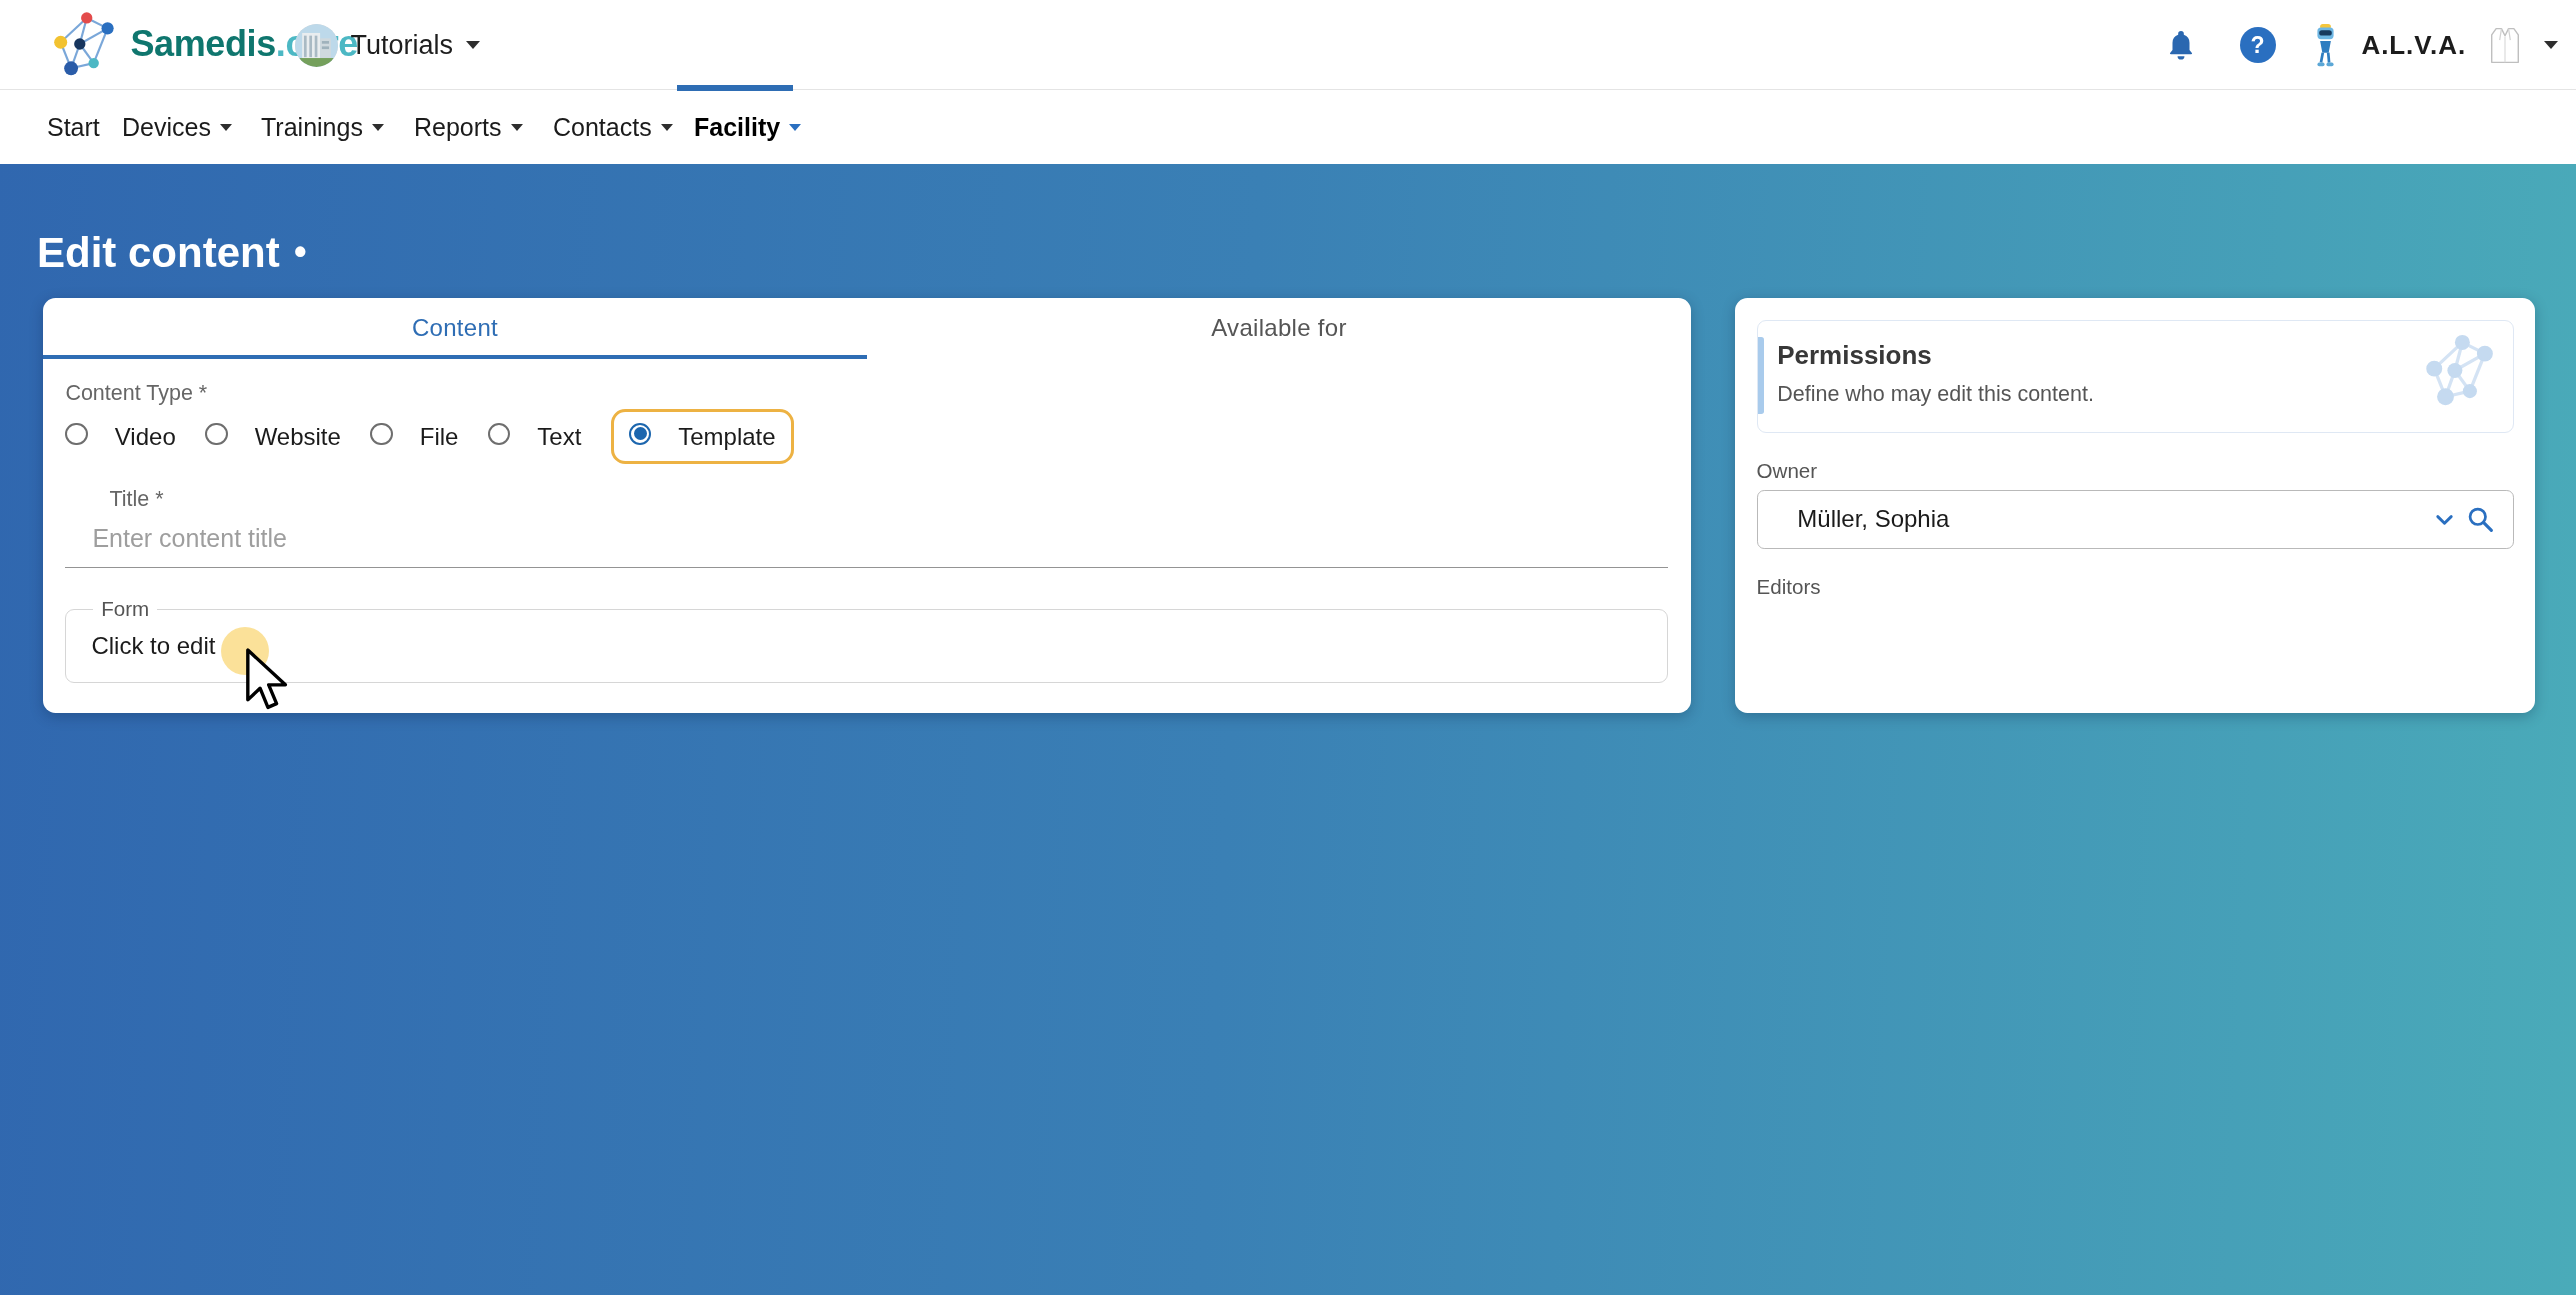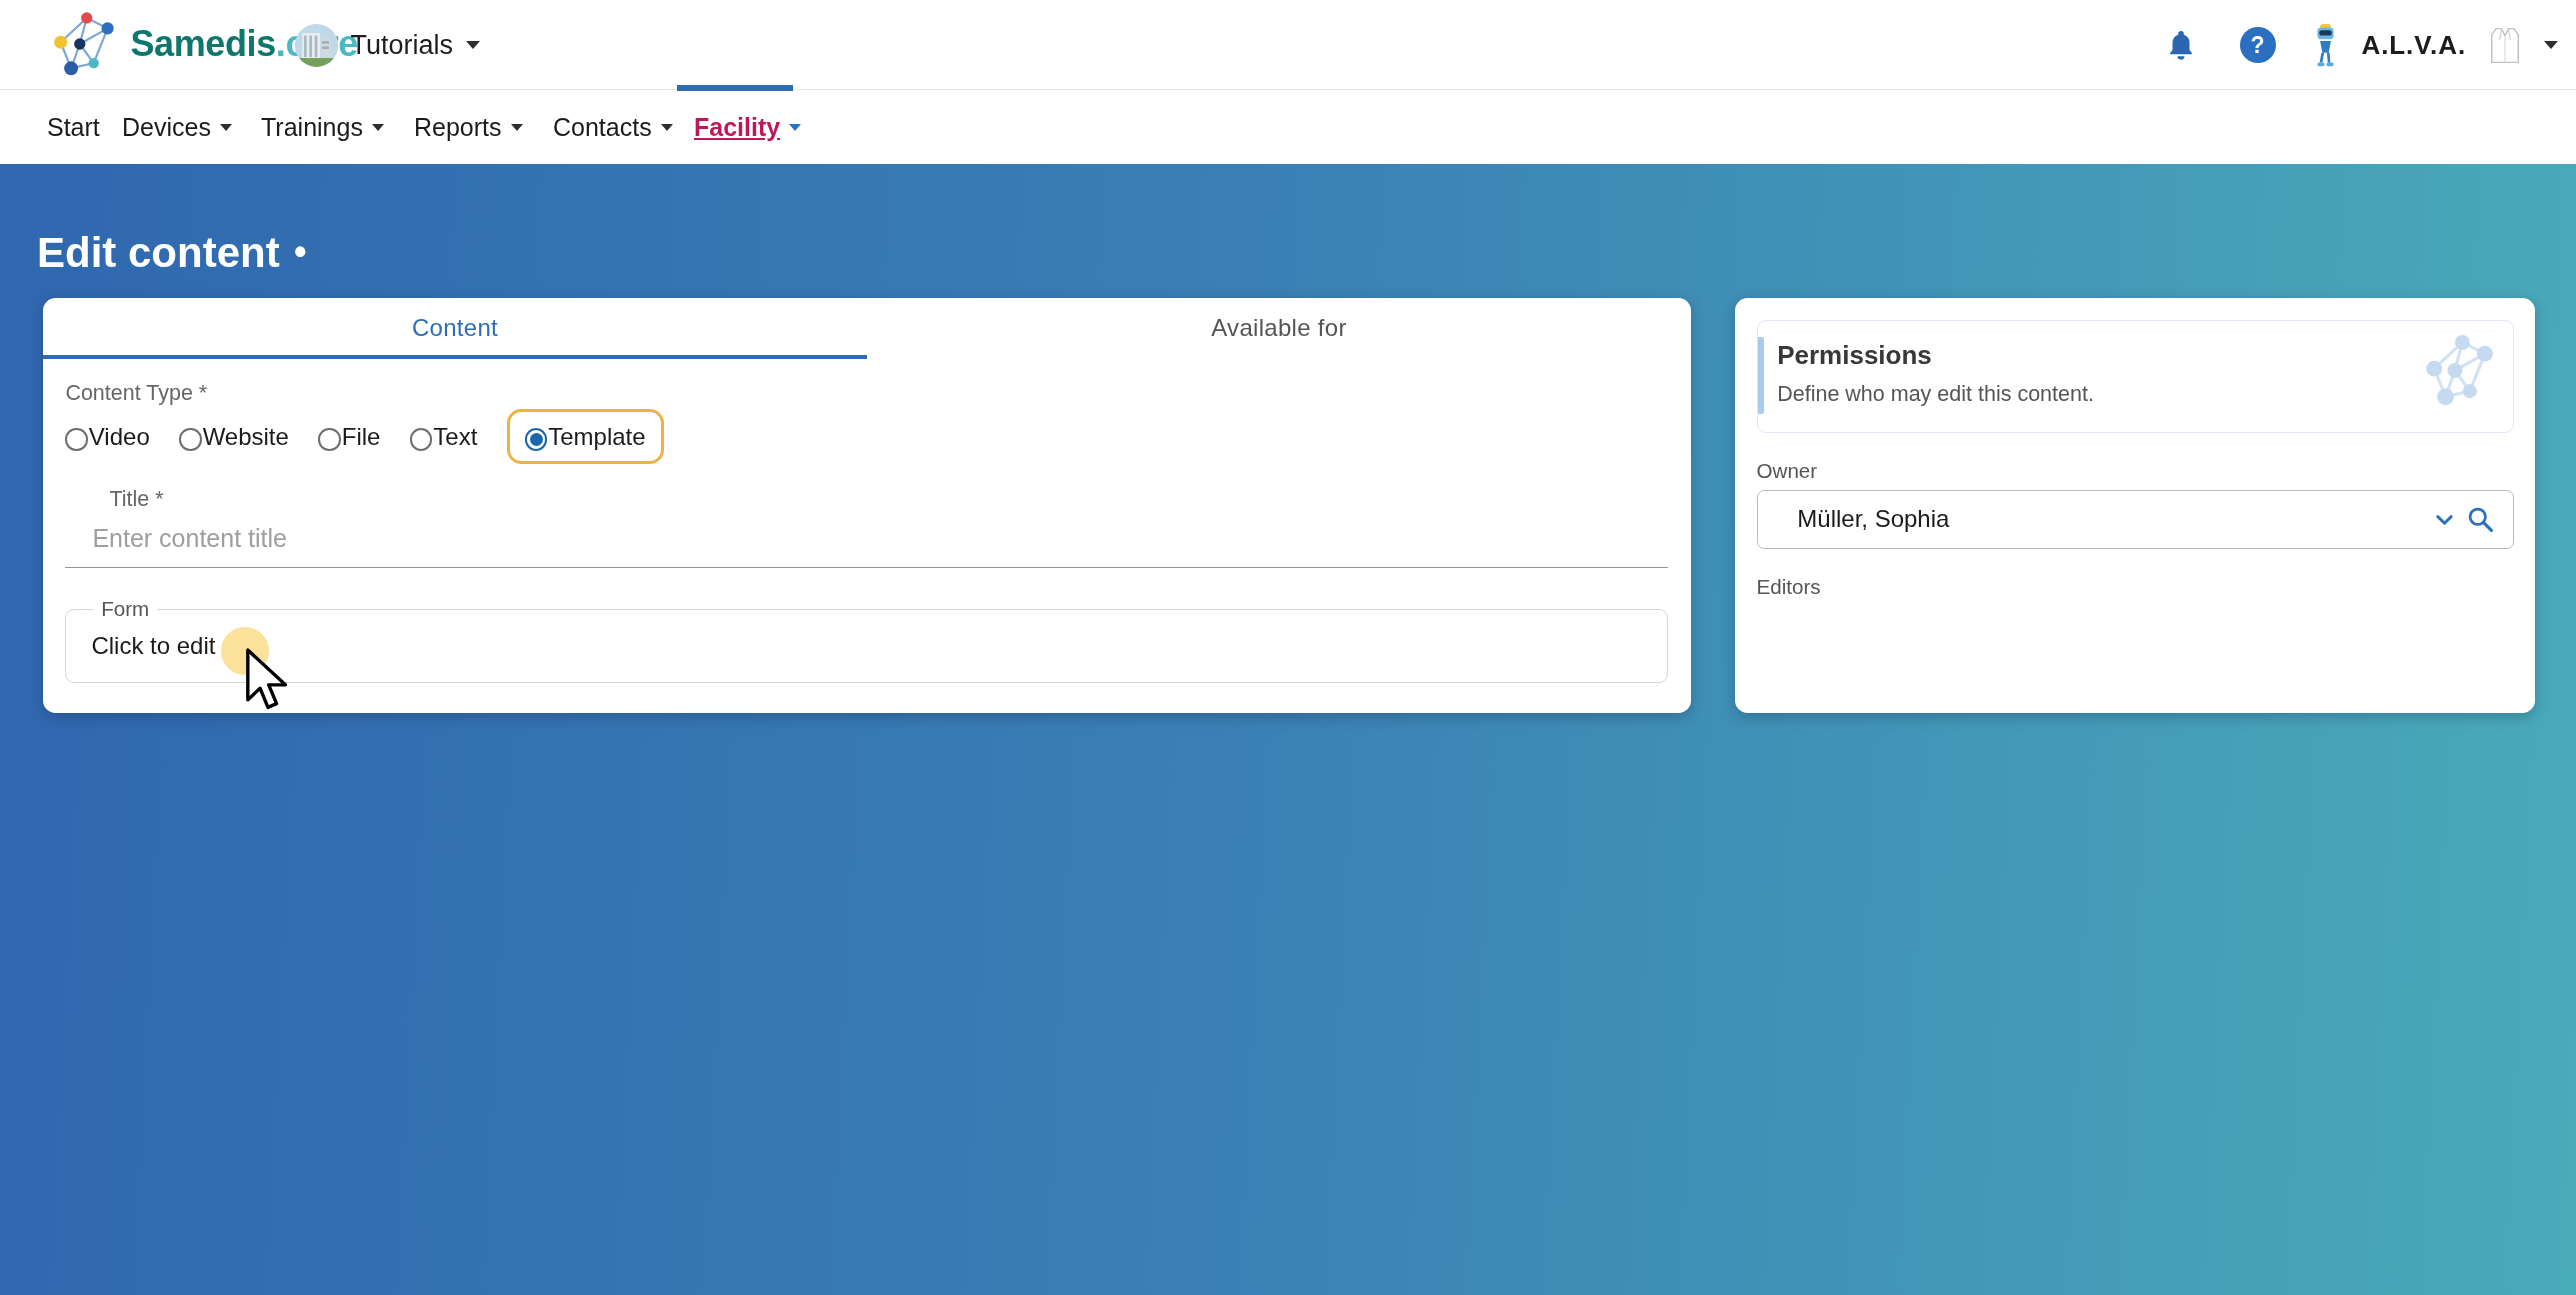--- a/index.html
+++ b/index.html
@@ -26,39 +26,39 @@
   .help-circle{width:36px;height:36px;border-radius:50%;background:#2a6fc0;color:#fff;font-size:23px;font-weight:bold;
     display:flex;align-items:center;justify-content:center;margin-right:36px;}
   .user-chip{display:flex;align-items:center;gap:23px;cursor:pointer;}
   .user-name{font-size:26px;font-weight:bold;color:#1c1c1c;letter-spacing:0.9px;}
   .tab-indicator-top{position:absolute;left:677px;bottom:-1.8px;width:116px;height:6.3px;background:#2e6db4;}
   
   .mainnav{position:absolute;left:0;top:90px;width:100%;height:74px;background:#ffffff;z-index:25;}
   .nav-item{position:absolute;top:0;height:74px;display:flex;align-items:center;gap:9px;
     font-size:25px;color:#1b1b1b;cursor:pointer;}
   .nav-item .caret{border-top-color:#2e2e2e;border-left-width:6.3px;border-right-width:6.3px;border-top-width:7.2px;}
-  .nav-item.active{color:#be185d;font-weight:bold;text-decoration:underline;}
+  .nav-item.active{color:#000000;font-weight:bold;}
   .nav-item.active .caret{border-top-color:#2a6fc0;}
   
   .page-title{position:absolute;left:37px;top:201px;color:#ffffff;font-size:42px;font-weight:bold;z-index:5;}
   .dirty-dot{font-size:36px;margin-left:14.3px;vertical-align:2.7px;}
   
   .card{position:absolute;background:#ffffff;border-radius:12.5px;box-shadow:0 3.6px 12.5px rgba(0,25,55,.25);z-index:5;}
   .content-card{left:43px;top:298px;width:1648px;height:415px;}
   .perm-card{left:1735px;top:298px;width:800px;height:415px;box-sizing:border-box;padding:21.5px;}
   
   .tabs{display:flex;height:61px;}
   .tab{flex:1;text-align:center;line-height:59px;font-size:24px;color:#555;letter-spacing:0.3px;position:relative;cursor:pointer;}
   .tab.active{color:#2e6db4;}
   .tab.active::after{content:'';position:absolute;left:0;right:0;bottom:0;height:4.5px;background:#2e6db4;}
   .card-body{padding:21.5px 23px 0 22.4px;position:relative;}
   .field-label{font-size:21.5px;color:#666;}
   
   .radio-row{display:flex;align-items:center;gap:29.5px;height:57px;margin-top:2.7px;}
-  .radio-option{display:flex;align-items:flex-end;gap:1px;font-size:24px;color:#1b1b1b;cursor:pointer;}
+  .radio-option{display:flex;align-items:flex-start;gap:27px;font-size:24px;color:#1b1b1b;cursor:pointer;}
   .radio-circle{width:22.4px;height:22.4px;border:2.7px solid #6e6e6e;border-radius:50%;box-sizing:border-box;position:relative;flex:0 0 auto;}
   .radio-option.selected .radio-circle{border-color:#1c66ae;}
   .radio-option.selected .radio-circle::after{content:'';position:absolute;inset:2.7px;background:#1c66ae;border-radius:50%;}
   .radio-option.ring{border:3.6px solid #edb243;border-radius:14.3px;padding:10.7px 15px;}
   
   .title-label{margin-top:21.5px;margin-left:44px;}
   .title-input{display:block;width:100%;box-sizing:border-box;border:none;outline:none;
     border-bottom:1.8px solid #949494;padding:12.5px 0 14.3px 27px;font-size:25px;color:#1b1b1b;
     font-family:"Liberation Sans",sans-serif;background:transparent;}
   .title-input::placeholder{color:#9e9e9e;}

